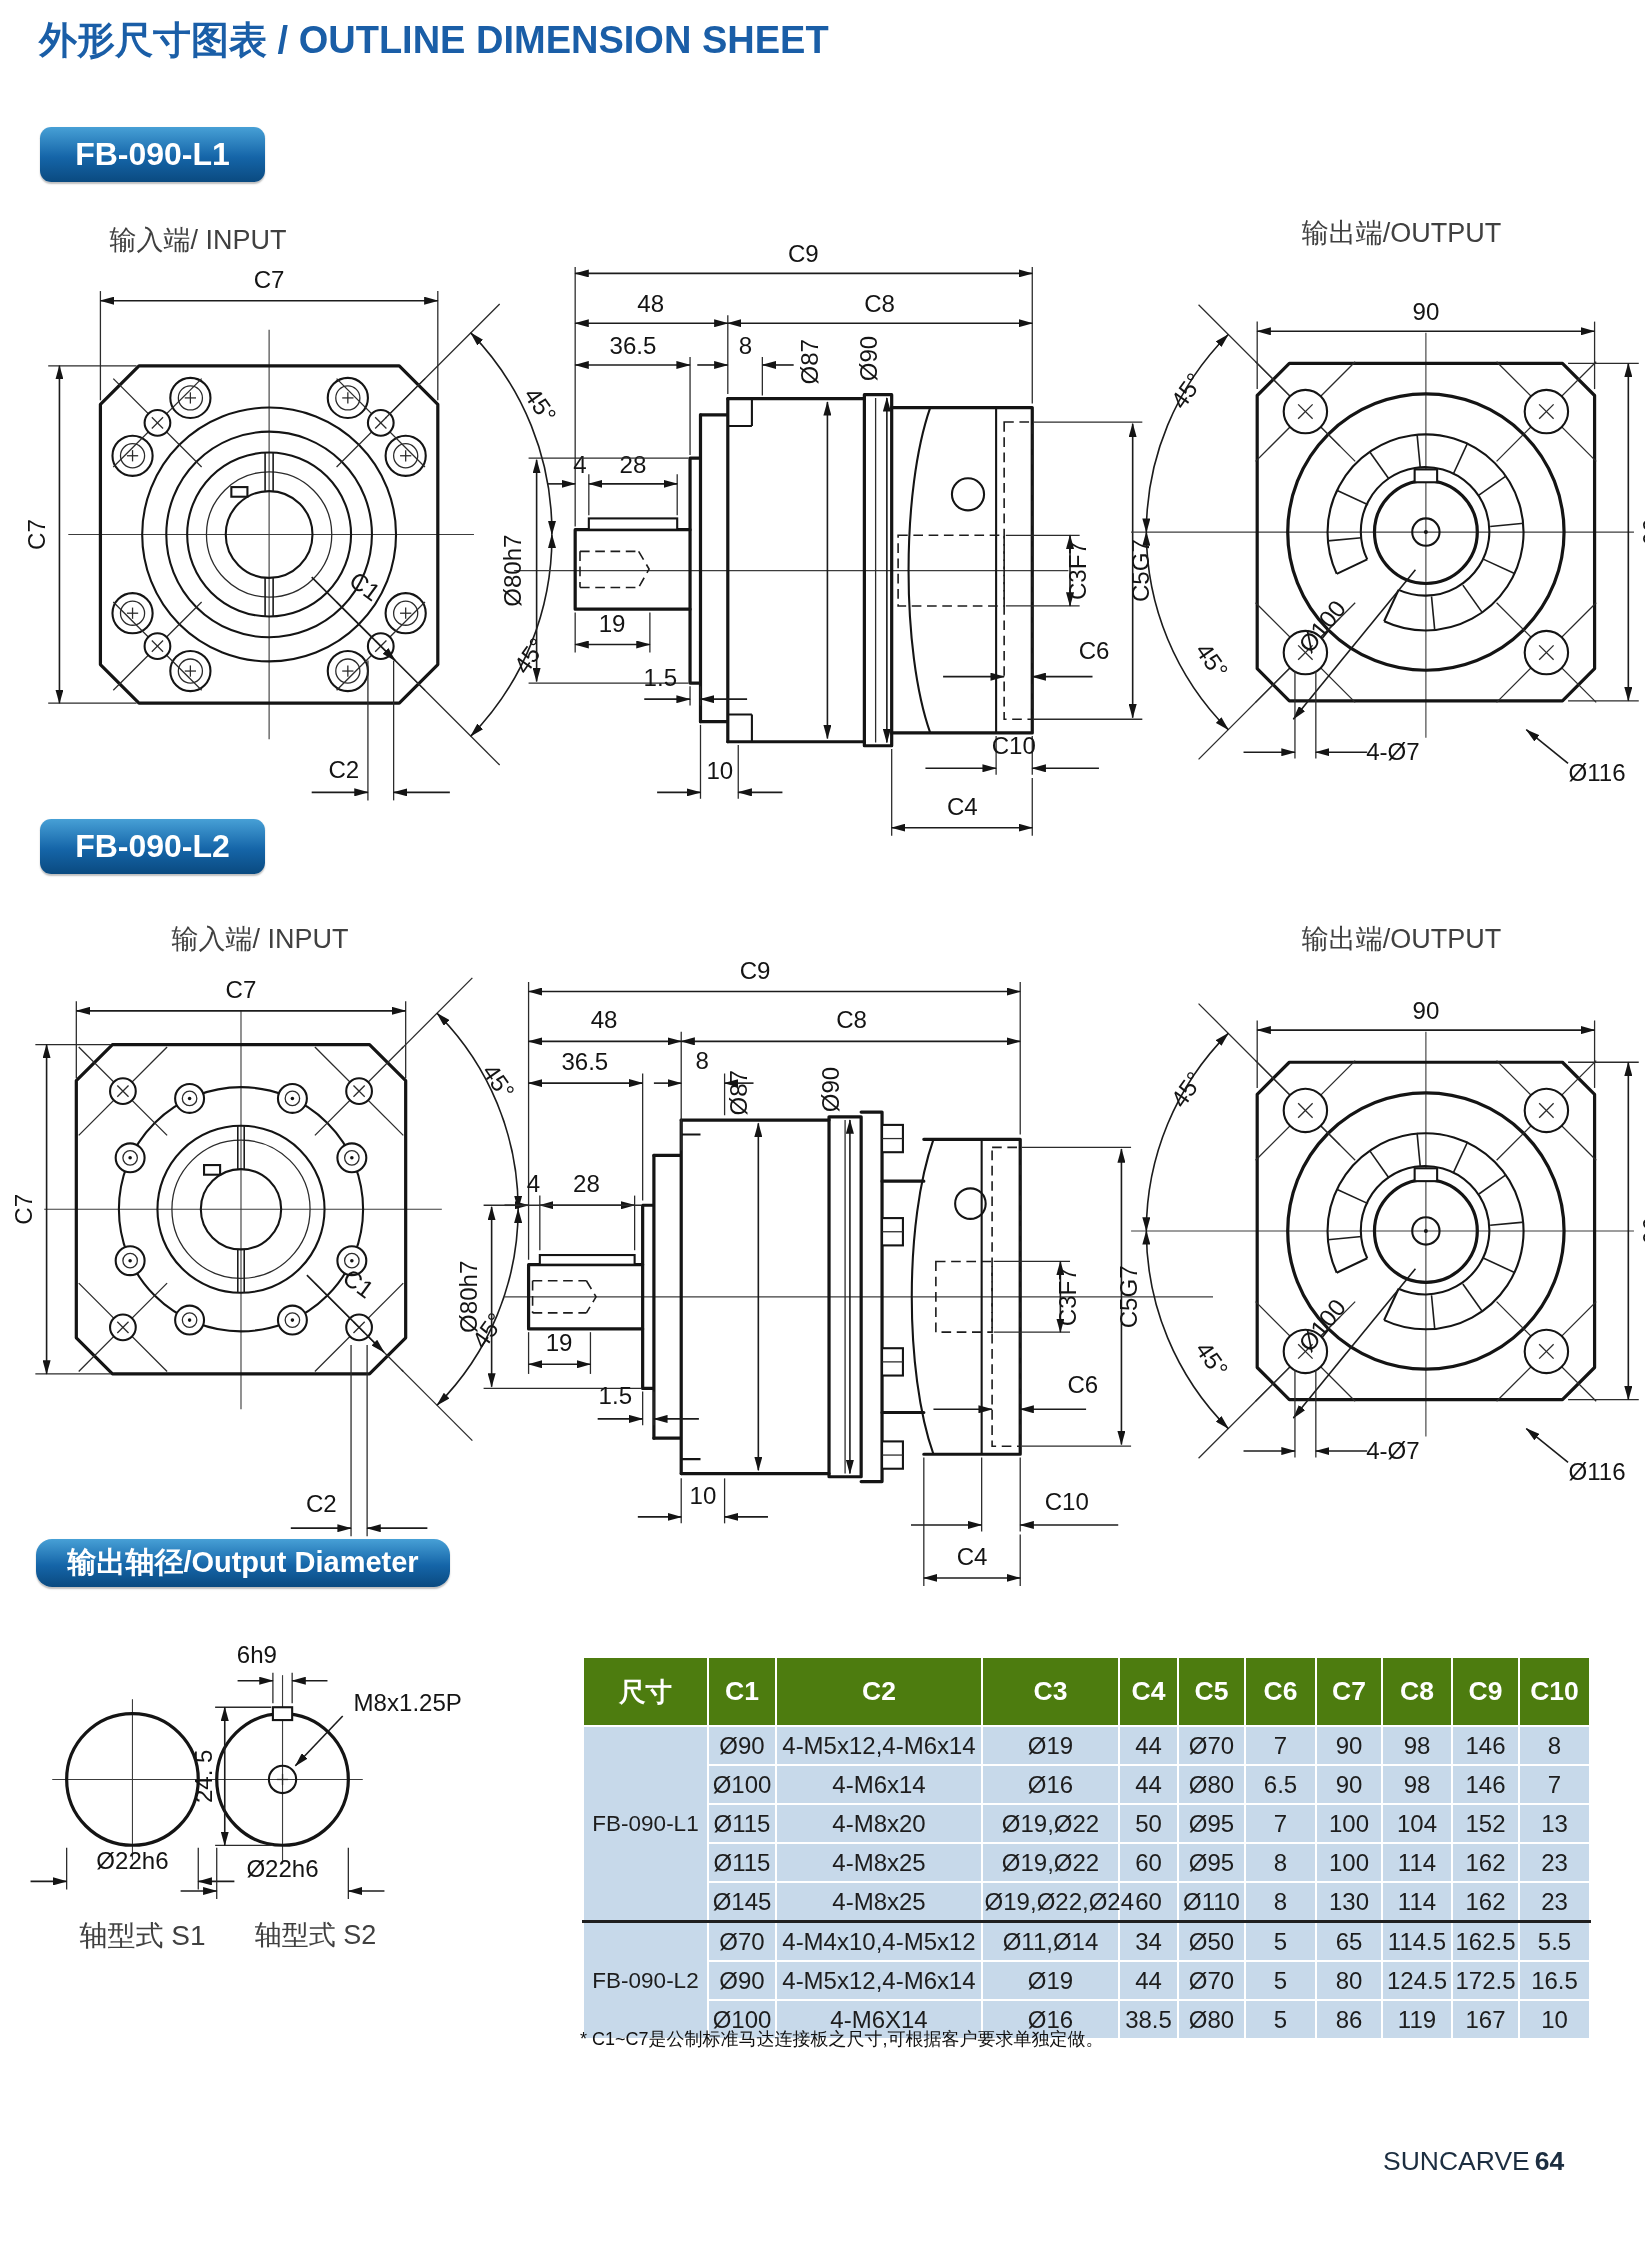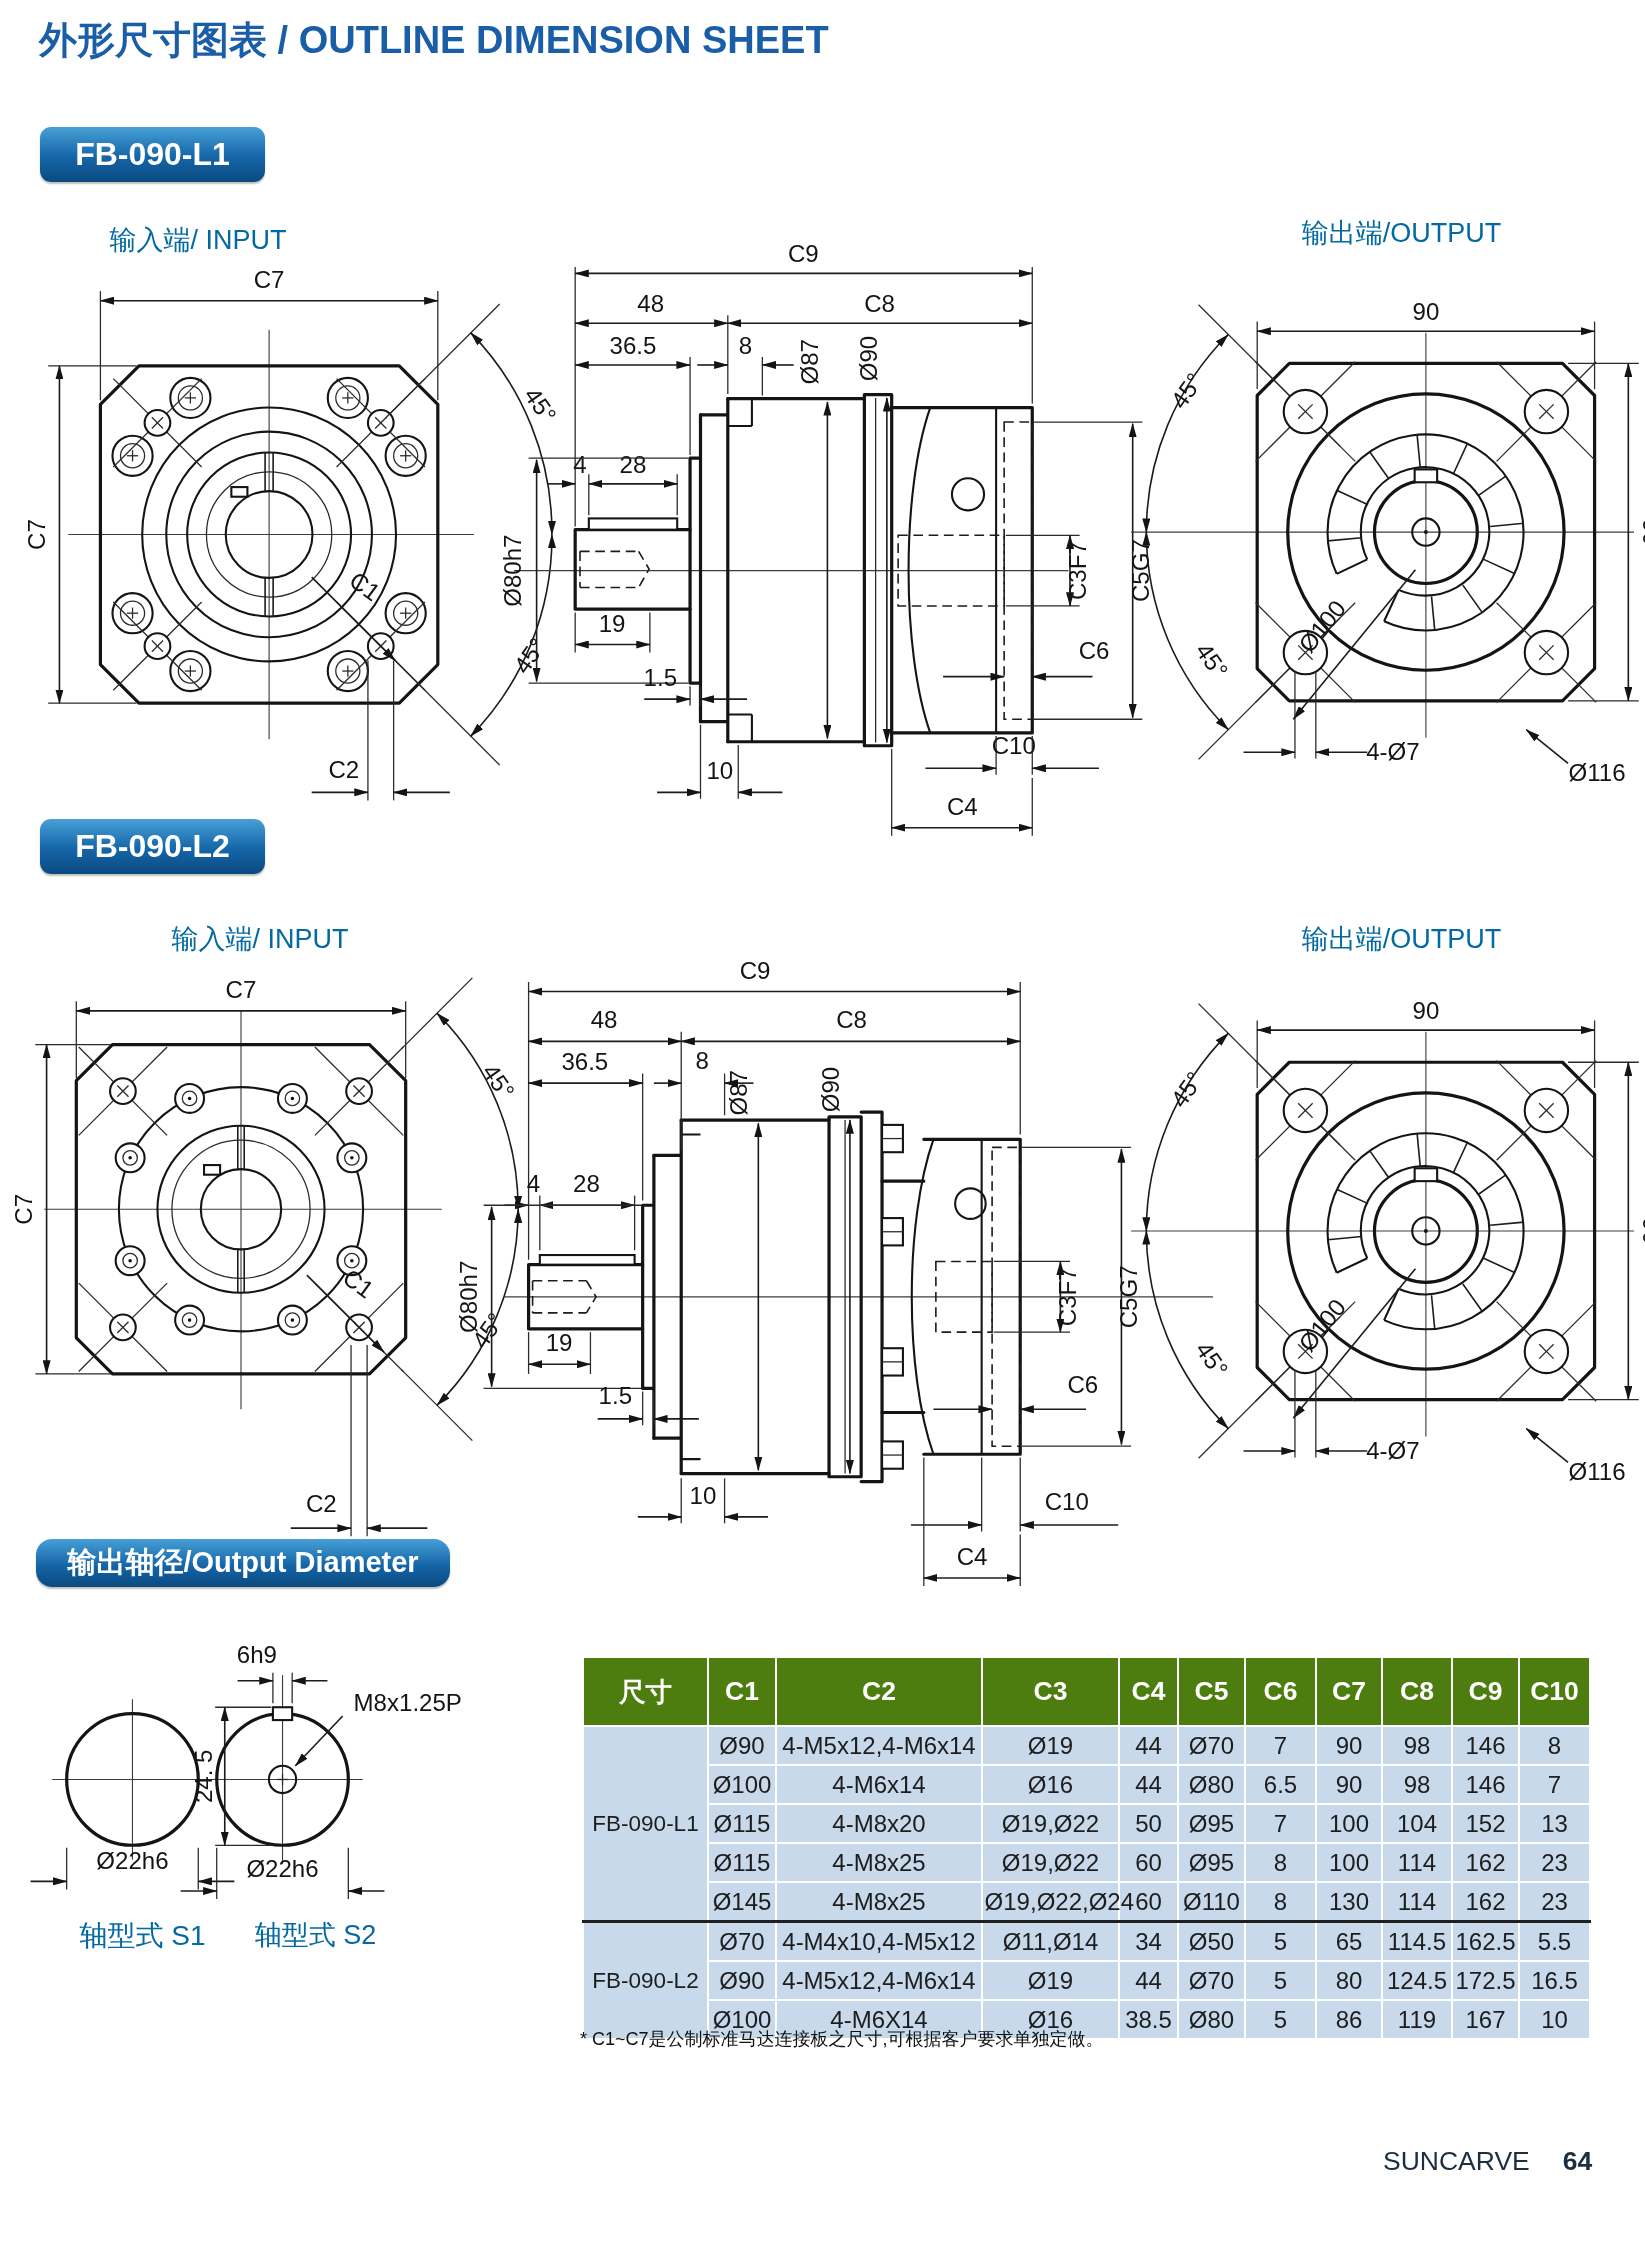--- a/index.html
+++ b/index.html
@@ -7,21 +7,21 @@
        font-family:"Liberation Sans","DejaVu Sans",sans-serif;}
   .abs{position:absolute;}
   #page-title{left:39px;top:14.5px;font-size:38px;font-weight:bold;color:#1a5ea7;letter-spacing:0;}
   .badge{position:absolute;display:flex;align-items:center;justify-content:center;color:#fff;
          font-weight:bold;border-radius:11.2px;
          background:linear-gradient(180deg,#47a0d6 0%,#1565a8 55%,#0a4a80 100%);
          box-shadow:0 1.6px 1.6px rgba(0,0,0,.25);}
   #badge-l1{left:40px;top:127px;width:225px;height:55px;font-size:32px;}
   #badge-l2{left:40px;top:819px;width:225px;height:55px;font-size:32px;}
   #badge-shaft{left:36px;top:1539px;width:414px;height:48px;font-size:29px;border-radius:16px;}
-  .viewlabel{position:absolute;font-size:27px;color:#0369a1;text-align:center;}
+  .viewlabel{position:absolute;font-size:27px;color:#404040;text-align:center;}
   #l1-input-label{left:95px;top:222px;width:206px;}
   #l1-output-label{left:1293px;top:215px;width:217px;}
   #l2-input-label{left:157px;top:921px;width:206px;}
   #l2-output-label{left:1293px;top:921px;width:217px;}
   #s1-label{left:64px;top:1917px;width:157px;font-size:28px;}
   #s2-label{left:237px;top:1917px;width:157px;font-size:27px;}
   
   .ol{stroke:#141414;stroke-width:4;fill:none;stroke-linejoin:round;stroke-linecap:round;}
   .ol2{stroke:#141414;stroke-width:2.6;fill:none;}
   .dim{stroke:#1c1c1c;stroke-width:2;fill:none;}
@@ -34,21 +34,21 @@
   #dim-table{position:absolute;left:582px;top:1656px;width:1009px;border-collapse:collapse;
              table-layout:fixed;}
   #dim-table th{background:#4d7c0f;color:#fff;font-size:26.5px;font-weight:bold;height:67px;
                 border:2.4px solid #fff;padding:0;}
   #dim-table td{background:#c7d9ea;color:#1d1d1d;font-size:24px;text-align:center;height:37px;
                 border:2.4px solid #fff;padding:0 1.6px;white-space:nowrap;}
   #dim-table td.glabel{font-size:22.5px;}
   #dim-table tbody.g2 tr:first-child td{border-top:3.2px solid #1f1f1f;}
   #notes{position:absolute;left:580px;top:2024px;font-size:18px;color:#101010;line-height:30px;}
   #footer{position:absolute;left:1383px;top:2146px;font-size:26.5px;color:#1c2e40;}
-  #footer .pg{font-weight:bold;margin-left:33px;}
+  #footer .pg{font-weight:bold;margin-left:5px;}
 </style>
 </head>
 <body>
 
 <svg width="0" height="0" style="position:absolute">
   <defs>
     <marker id="ar" viewBox="0 0 18 10" markerWidth="18" markerHeight="10" refX="17" refY="5" orient="auto-start-reverse" markerUnits="userSpaceOnUse">
       <path d="M0,0 L18,5 L0,10 Z" fill="#141414"></path>
     </marker>
     <g id="xh">

